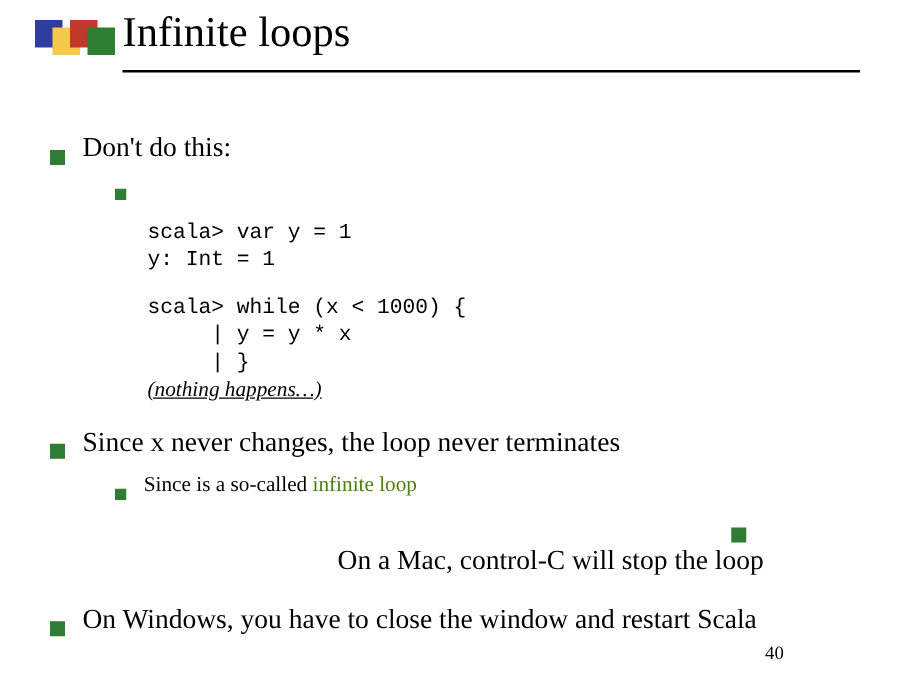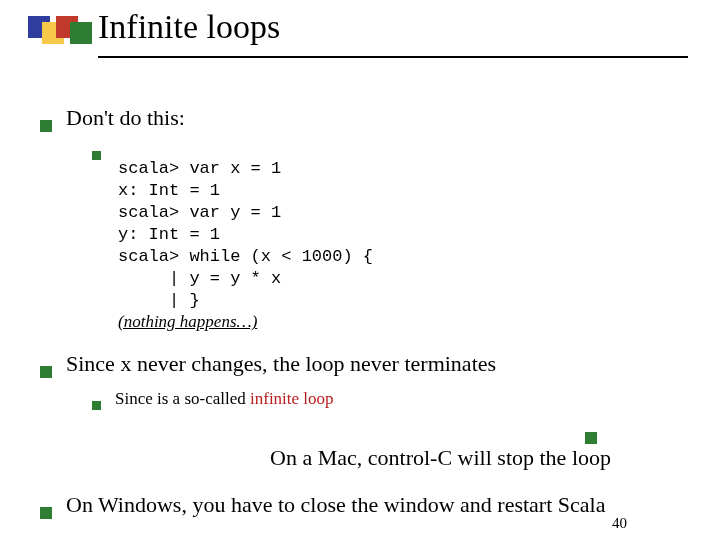--- a/index.html
+++ b/index.html
@@ -78,31 +78,31 @@
   .level2 > .text,
   .code-block,
   .level3 > .text { font-size: 17px; line-height: 1.3; }
 
   .code-block {
     font-family: "Courier New", Courier, monospace;
     white-space: pre;
     margin-left: 78px;
   }
   .code-block.first { margin-top: -2px; }
-  .code-block.gap { }
+  .code-block.gap { margin-top: 16px; }
 
   .nothing {
     font-style: italic;
     font-family: "Times New Roman", Times, serif;
     margin-left: 78px;
     font-size: 17px;
     text-decoration: underline;
   }
 
-  .red-text { color: #b91c1c; }
+  .red-text { color: #4d7c0f; }
 
   .gap-big { margin-top: 18px; }
 
   .page-num {
     position: absolute;
     right: 14px;
     bottom: 8px;
     font-size: 15px;
   }
 </style>
@@ -125,22 +125,20 @@
 
     <div class="bullet-row level1">
       <div class="bullet-sq"></div>
       <div class="text">Don't do this:</div>
     </div>
 
     <div class="bullet-row level2" style="margin-top:14px;">
       <div class="bullet-sq"></div>
       <div class="text"></div>
     </div>
-    <div class="code-block first">scala&gt; var x = 1
-x: Int = 1</div>
     <div class="code-block gap">scala&gt; var y = 1
 y: Int = 1</div>
     <div class="code-block gap">scala&gt; while (x &lt; 1000) {
      | y = y * x
      | }</div>
     <div class="nothing">(nothing happens…)</div>
 
     <div class="bullet-row level1 gap-big">
       <div class="bullet-sq"></div>
       <div class="text">Since x never changes, the loop never terminates</div>

